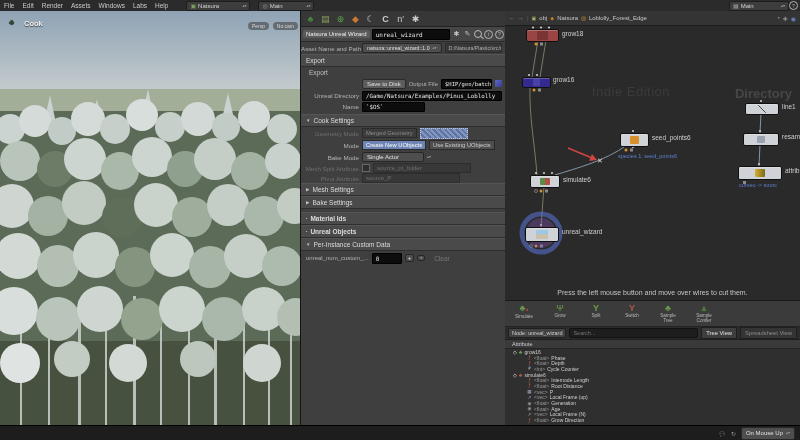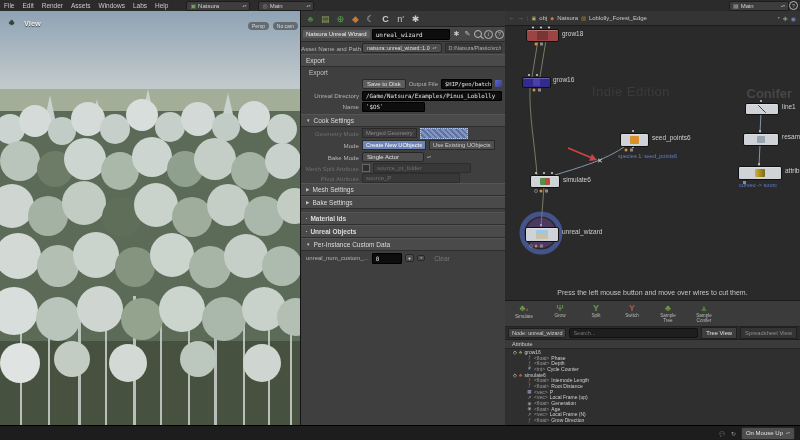--- a/index.html
+++ b/index.html
@@ -216,21 +216,21 @@
         <circle cx="264" cy="298" r="22" fill="#c9d1cb"></circle>
           <circle cx="296" cy="306" r="19" fill="#b2bfb2"></circle>
         <circle cx="20" cy="352" r="20" fill="#dfe3e1"></circle>
           <circle cx="72" cy="348" r="18" fill="#c2ccc3"></circle>
         <circle cx="128" cy="352" r="19" fill="#d3dad6"></circle>
           <circle cx="198" cy="348" r="18" fill="#bcc7bd"></circle>
         <circle cx="262" cy="352" r="19" fill="#cfd6d1"></circle>
       </g>
     </svg>
     <div class="abs vp-icon">♣</div>
-    <div class="abs vp-title">View</div>
+    <div class="abs vp-title">Cook</div>
     <div class="abs" style="right:31px;top:3px;">
       <span class="pill">Persp</span>
     </div>
     <div class="abs" style="right:2px;top:3px;">
       <span class="pill">No cam</span>
     </div>
   </div>
 
   <div id="params" class="abs">
     <div class="ptabstrip">
@@ -361,21 +361,21 @@
     <span>Natsura</span>
     <span style="color:#cc9030;font-size:5px;">▧</span>
     <span>Loblolly_Forest_Edge</span>
     <span style="margin-left:auto;color:#8f8f8f;" class="carets">▾</span>
     <span style="color:#8f8f8f;">✚</span>
     <span style="color:#6a86c8;">◉</span>
   </div>
 
   <div id="netcanvas" class="abs">
     <div class="abs watermark" style="left:87px;top:58px;">Indie Edition</div>
-    <div class="abs panewm" style="right:8px;top:60px;">Conifer</div>
+    <div class="abs panewm" style="right:8px;top:60px;">Directory</div>
 
     <svg class="abs" style="left:0;top:0;" width="295" height="274" viewBox="0 0 295 274">
       <g stroke="#7f8468" stroke-width="0.9" fill="none">
         <path d="M33,14 L27,51"></path>
         <path d="M41,14 L35,51"></path>
         <path d="M25,60 C24,90 30,120 32,149"></path>
         <path d="M39,160 L36,201"></path>
       </g>
       <g stroke="#8ea0b8" stroke-width="0.9" fill="none">
         <path d="M122,119 C100,135 72,142 50,149"></path>

